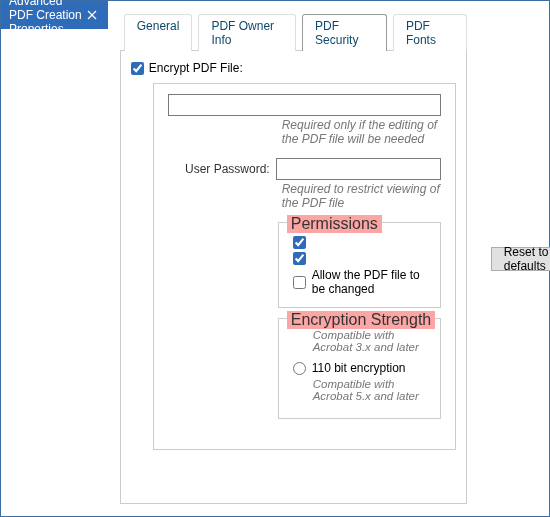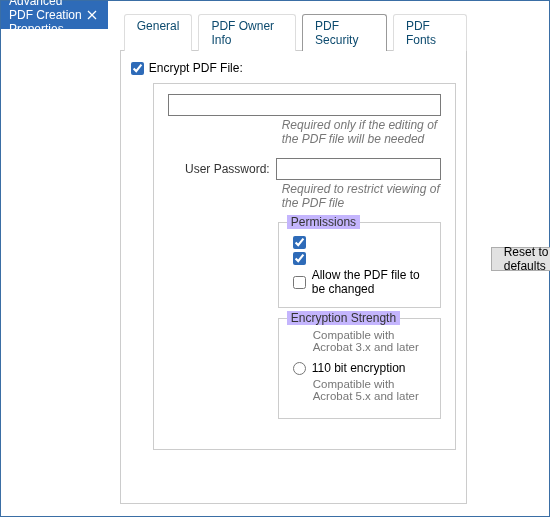--- a/index.html
+++ b/index.html
@@ -16,23 +16,23 @@
 .tab:not(.active) { border-color: #ddd; }
 .tabcontent { border: 1px solid #ccc; border-top: none; padding: 10px 10px 0 10px; flex: 1; overflow: auto; }
 .checkrow { display: flex; align-items: center; gap: 5px; }
 input[type=checkbox], input[type=radio] { accent-color: #2e6bb8; margin: 0; }
 .inner { border: 1px solid #ccc; margin: 8px 0 0 22px; padding: 10px 14px; }
 .frow { display: flex; align-items: center; margin-bottom: 2px; }
 .flabel { width: 108px; text-align: right; padding-right: 6px; color: #333; }
 .ftext { flex: 1; height: 22px; border: 1px solid #7a7a7a; padding: 2px 4px; }
 .hint { font-style: italic; color: #777; margin-left: 114px; margin-bottom: 12px; font-size: 12px; }
 .fieldset { border: 1px solid #ccc; margin: 10px 0 0 110px; padding: 10px 10px 8px 10px; position: relative; }
-.legend { position: absolute; top: -8px; left: 8px; background: #c4b5fd; padding: 0 4px; color: #333; font-size: 12px; }
+.legend { position: absolute; top: -8px; left: 8px; background: #fca5a5; padding: 0 4px; color: #333; font-size: 16px; }
 .optrow { display: flex; align-items: center; gap: 6px; margin: 3px 0 3px 4px; }
-.subhint { color: #777; margin-left: 24px; margin-bottom: 8px; font-size: 11.5px; }
+.subhint { font-style: italic; color: #777; margin-left: 24px; margin-bottom: 8px; font-size: 11.5px; }
 .footer { display: flex; align-items: center; padding: 10px 12px; gap: 8px; }
 .spacer { flex: 1; }
 .btn { min-width: 74px; height: 24px; border: 1px solid #adadad; background: #e1e1e1; display: flex; align-items: center; justify-content: center; padding: 0 12px; }
 .btn.default { border: 1.5px solid #2e6bb8; }
 .btn.reset { min-width: 110px; }
 </style>
 </head>
 <body>
 
 <div class="window">

